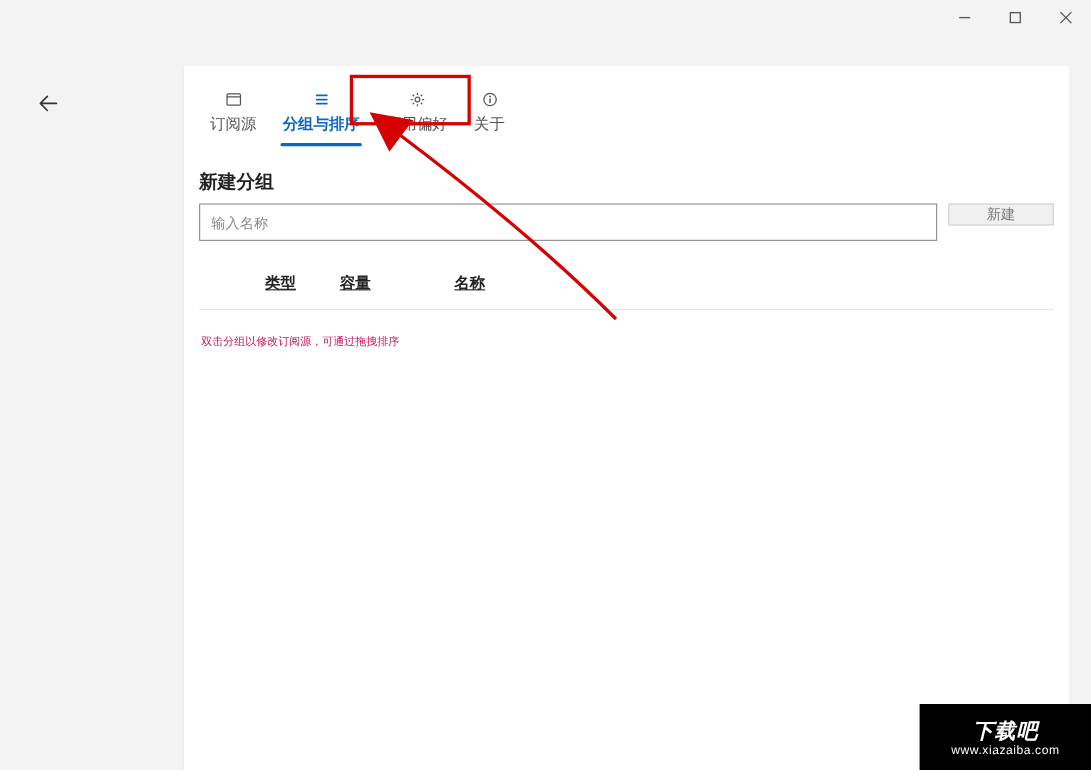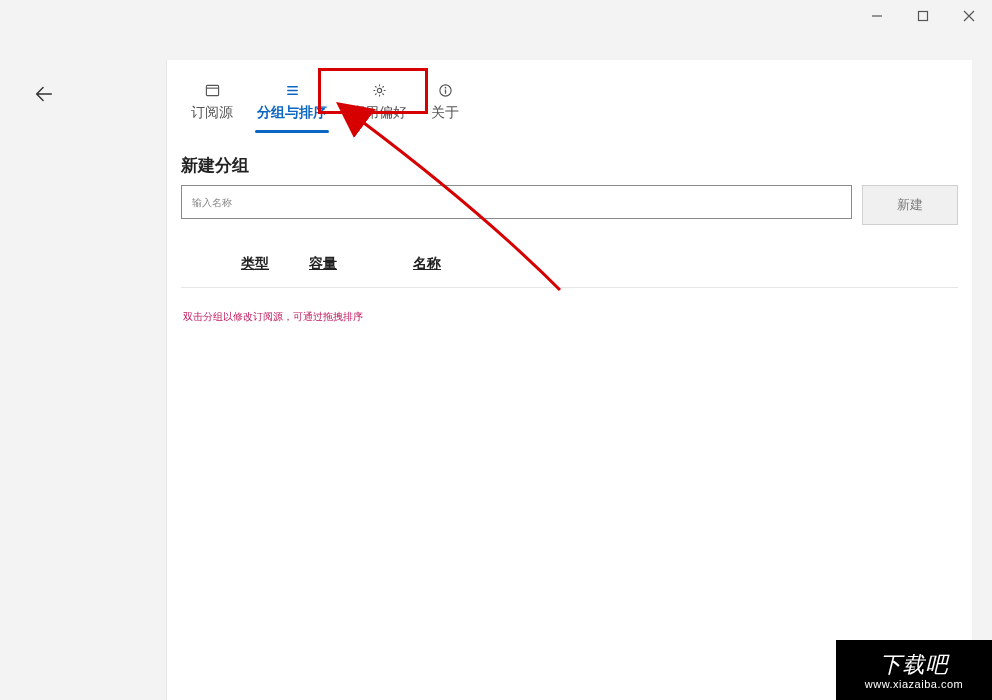--- a/index.html
+++ b/index.html
@@ -33,26 +33,26 @@
     }
     .tab.active { color: #0b66c3; font-weight: 600; }
     .tab.active::after {
       content: ""; position: absolute; left: 8px; right: 8px; bottom: -1px; height: 3px; background: #0b66c3; border-radius: 2px;
     }
     .tab .ticon { width: 16px; height: 16px; display: inline-flex; align-items: center; justify-content: center; color: inherit; }
     .content { padding: 14px 14px 0 14px; }
     .section-title { font-size: 17px; font-weight: 600; color: #222; margin: 8px 0 8px 0; }
     .row-create { display: flex; gap: 10px; }
     .name-input {
-      flex: 1; height: 32px; border: 1px solid #8a8a8a; padding: 16px 10px; font-size: 10px;
+      flex: 1; height: 32px; border: 1px solid #8a8a8a; padding: 16px 10px; font-size: 13px;
       color: #b91c1c; background: #fff; outline: none;
     }
     .name-input::placeholder { color: #8a8a8a; }
     .create-btn {
-      width: 96px; height: 40px; border: 1px solid #d0d0d0; background: #f0f0f0; color: #7a7a7a;
+      width: 96px; height: 20px; border: 1px solid #d0d0d0; background: #f0f0f0; color: #7a7a7a;
       font-size: 13px;
     }
     .table-head {
       display: flex; gap: 40px; padding: 30px 0 14px 60px; font-weight: 700; color: #222; font-size: 14px;
       border-bottom: 1px solid #e6e6e6;
       text-decoration: underline;
     }
     .table-head .col.name { margin-left: 36px; }
     .hint { padding: 22px 2px; color: #be185d; font-size: 10px; }
     
@@ -60,21 +60,21 @@
       position: absolute; left: 318px; top: 68px; width: 110px; height: 46px;
       border: 3px solid #d60000; pointer-events: none; z-index: 50;
     }
     .annot-arrow { position: absolute; left: 0; top: 0; pointer-events: none; z-index: 49; }
     
     .watermark {
       position: absolute; right: 0; bottom: 0; width: 156px; height: 60px;
       background: #000; color: #fff; display: flex; flex-direction: column; align-items: center; justify-content: center;
       font-family: Arial, sans-serif;
     }
-    .wm-top { font-size: 22px; font-weight: 400; letter-spacing: 1px; font-style: italic; }
+    .wm-top { font-size: 19px; font-weight: 700; letter-spacing: 1px; font-style: italic; }
     .wm-url { font-size: 11px; letter-spacing: 0.5px; margin-top: -2px; }
   </style>
 </head>
 <body>
 
 <div class="window">
   <div class="titlebar">
     <div class="win-btn" title="Minimize">
       <svg width="12" height="12" viewBox="0 0 12 12">
           <rect x="1" y="5.4" width="10" height="1.2" fill="currentColor"></rect>

